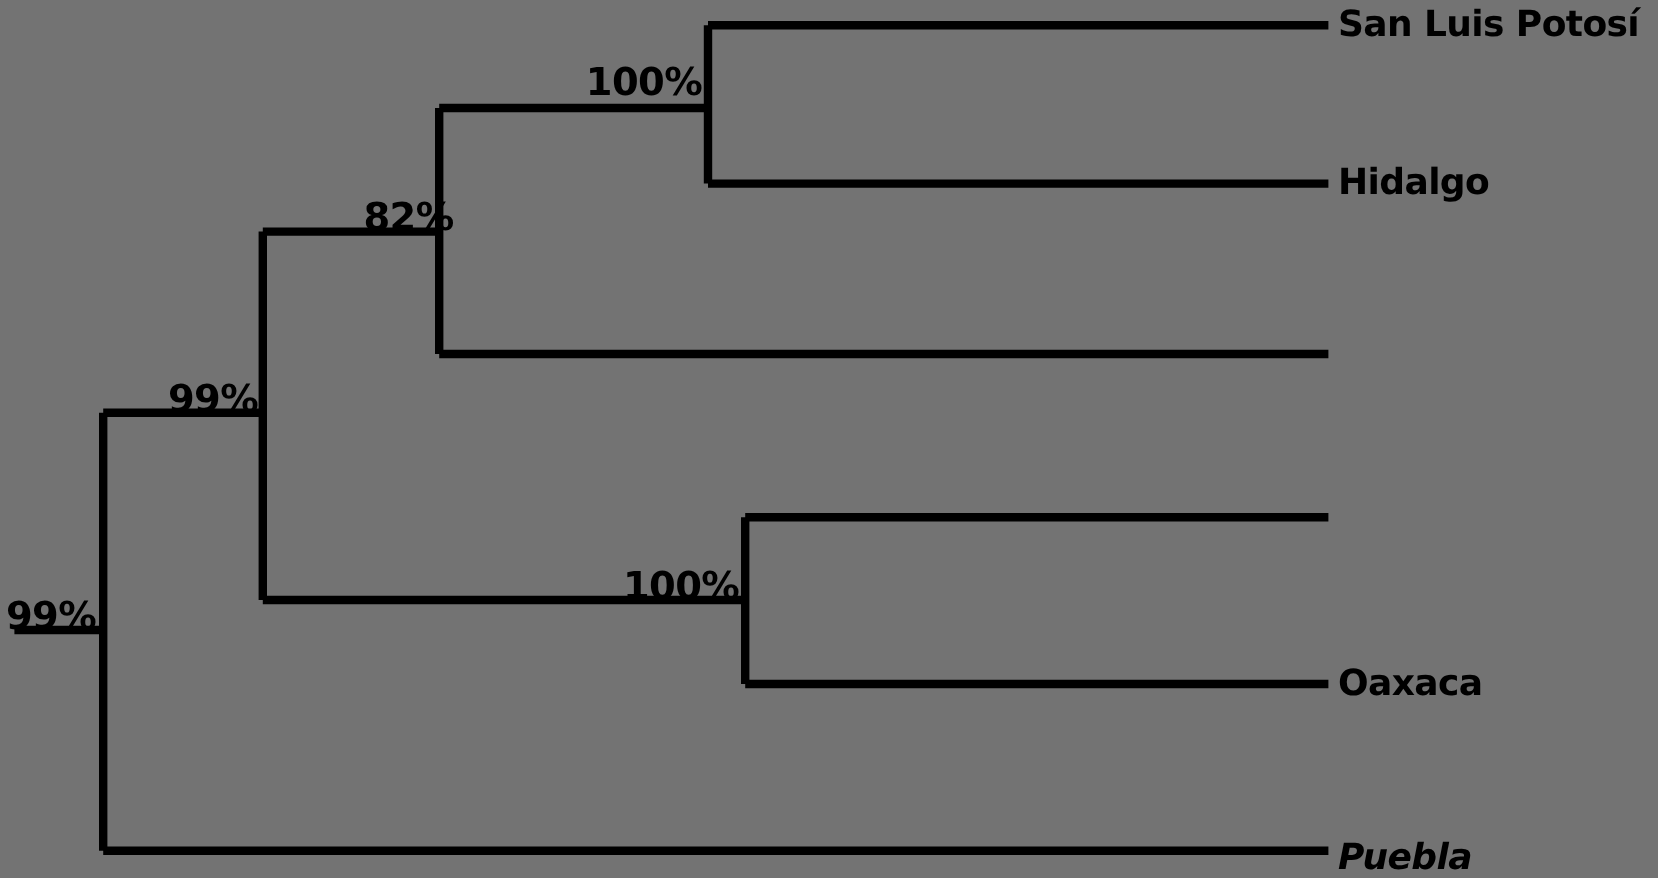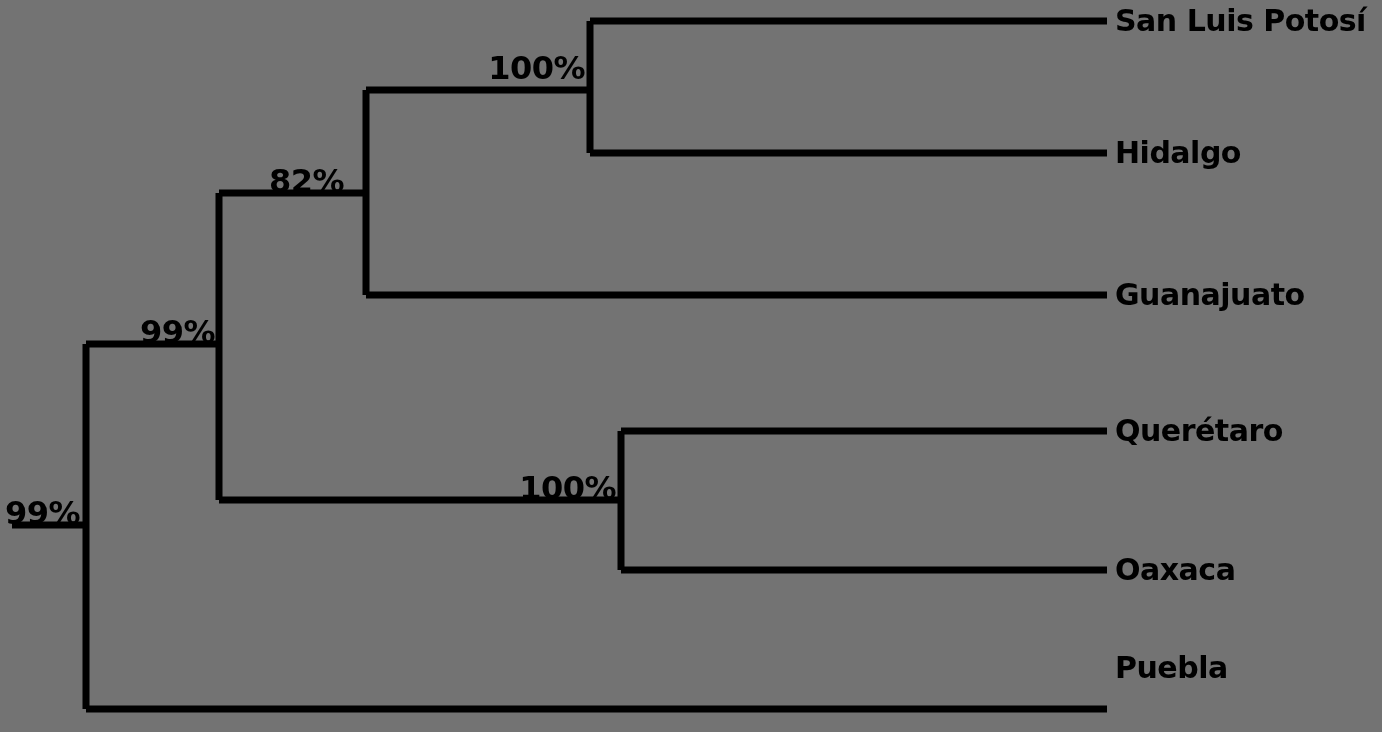--- a/index.html
+++ b/index.html
@@ -79,24 +79,22 @@
     <path class="branch" d="M 590 21 L 1107 21"></path>
     <path class="branch" d="M 590 153 L 1107 153"></path>
 
     <path class="branch" d="M 621 431 L 621 570"></path>
     <path class="branch" d="M 621 431 L 1107 431"></path>
     <path class="branch" d="M 621 570 L 1107 570"></path>
   </svg>
 
   <div class="taxon-label" style="left:1115px; top:21px;">San Luis Potosí</div>
   <div class="taxon-label" style="left:1115px; top:153px;">Hidalgo</div>
-  <div class="taxon-label" style="left:1115px; top:295px;">Guanajuato</div>
-  <div class="taxon-label" style="left:1115px; top:431px;">Querétaro</div>
   <div class="taxon-label" style="left:1115px; top:570px;text-align:right;">Oaxaca</div>
-  <div class="taxon-label" style="left:1115px; top:668px;">Puebla</div>
+  <div class="taxon-label" style="left:1115px; top:715px;font-style:italic;">Puebla</div>
 
   <div class="support-label anchor-right" style="left:80px; top:497px;">99%</div>
   <div class="support-label anchor-right" style="left:215px; top:316px;">99%</div>
-  <div class="support-label anchor-right" style="left:344px; top:165px;">82%</div>
+  <div class="support-label anchor-right" style="left:378px; top:165px;">82%</div>
   <div class="support-label anchor-right" style="left:585px; top:52px;">100%</div>
   <div class="support-label anchor-right" style="left:616px; top:472px;">100%</div>
 
 </div>
 
 </body></html>

